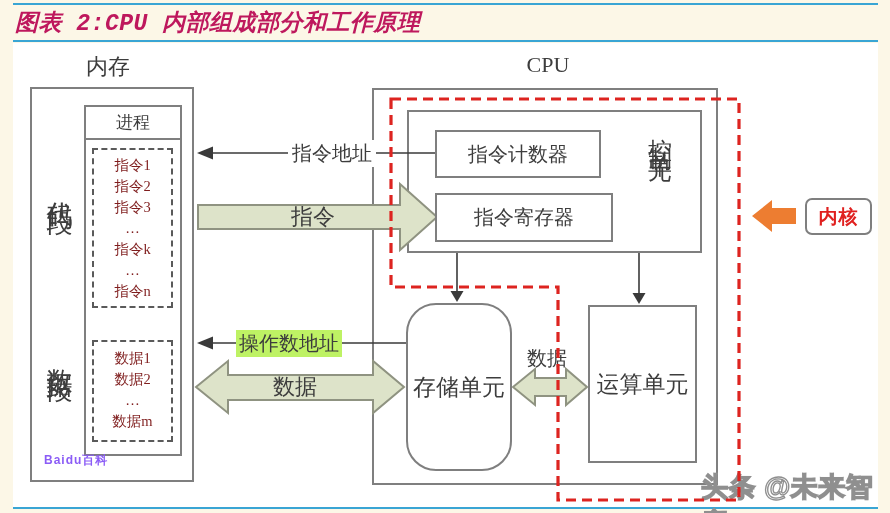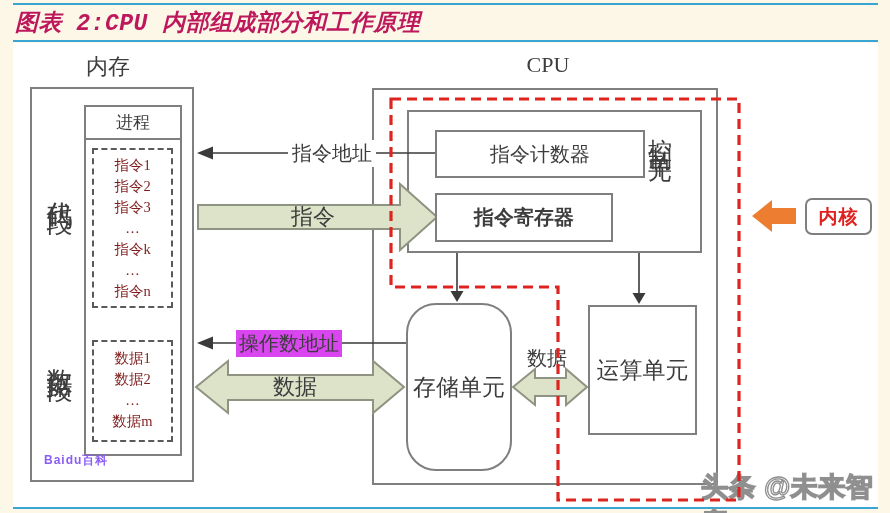--- a/index.html
+++ b/index.html
@@ -33,32 +33,32 @@
   .dash-data  { left: 92px; top: 340px; width: 81px; height: 102px; padding-top: 6px; }
   .vtext { writing-mode: vertical-rl; text-orientation: upright; }
   .code-seg { left: 42px; top: 181px; font-size: 26px; letter-spacing: 4px; }
   .data-seg { left: 42px; top: 348px; font-size: 26px; letter-spacing: 4px; }
 
   
   .cpu-label { left: 518px; top: 52px; width: 60px; font-size: 22px; text-align: center;
     font-family: "Liberation Serif", serif; }
   .cpu-box { left: 372px; top: 88px; width: 346px; height: 397px; }
   .cu-box  { left: 407px; top: 110px; width: 295px; height: 143px; }
-  .ic-box  { left: 435px; top: 130px; width: 210px; height: 48px; font-size: 20px; }
-  .ir-box  { left: 435px; top: 193px; width: 178px; height: 49px; font-size: 20px; font-weight: bold; }
+  .ic-box  { left: 435px; top: 130px; width: 166px; height: 48px; font-size: 20px; }
+  .ir-box  { left: 435px; top: 193px; width: 178px; height: 49px; font-size: 20px; }
   .cu-label { left: 644px; top: 120px; font-size: 24px; letter-spacing: 7px; }
   .storage-box { left: 406px; top: 303px; width: 106px; height: 168px; font-size: 23px; border-radius: 30px; }
-  .alu-box     { left: 588px; top: 305px; width: 109px; height: 130px; font-size: 23px; }
+  .alu-box     { left: 588px; top: 305px; width: 109px; height: 158px; font-size: 23px; }
   .gbox.center { color: #3d3d3d; }
 
   
   .lbl-instr-addr   { left: 260px; top: 140px; font-size: 20px; background: #fff; padding: 0 4px; margin-left: 28px; }
   .lbl-instr        { left: 291px; top: 202px; font-size: 22px; }
   .lbl-ctrl-instr   { left: 500px; top: 261px; font-size: 20px; }
-  .lbl-operand-addr { left: 236px; top: 330px; font-size: 20px; background: #d946ef; padding: 0 3px; }
+  .lbl-operand-addr { left: 236px; top: 330px; font-size: 20px; background: #bef264; padding: 0 3px; }
   .lbl-data-bus     { left: 273px; top: 372px; font-size: 22px; }
   .lbl-data-int     { left: 527px; top: 345px; font-size: 20px; background: transparent; }
 
   
   .kernel-box { left: 805px; top: 198px; width: 67px; height: 37px; border-width: 2px; border-radius: 7px; }
   .kernel-box span { color: #e0201f; font-weight: bold; font-size: 19px; letter-spacing: 1px; }
 
   
   .wm-baidu { left: 44px; top: 452px; font-family: "Liberation Sans", sans-serif; font-weight: bold;
     font-size: 12px; color: #8b5cf6; letter-spacing: 1px; z-index: 5; }

